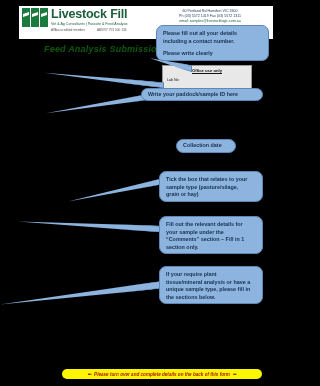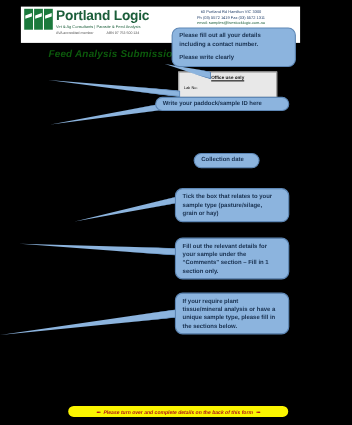--- a/index.html
+++ b/index.html
@@ -195,21 +195,21 @@
 
   <div class="header-panel">
 
     <div class="logo-block">
       <div class="logo-mark">
         <div class="logo-bar"></div>
         <div class="logo-bar"></div>
         <div class="logo-bar"></div>
       </div>
       <div class="logo-text-wrap">
-        <div class="logo-title">Portland Logic</div>
+        <div class="logo-title">Livestock Fill</div>
         <div class="logo-tagline">Vet &amp; Ag Consultants | Parasite &amp; Feed Analysis</div>
         <div class="logo-accred">
           <span>AVA accredited member</span>
           <span>ABN 97 753 500 134</span>
         </div>
       </div>
     </div>
 
     <div class="address-block">
       <div class="address-line">60 Portland Rd Hamilton VIC 3300</div>

